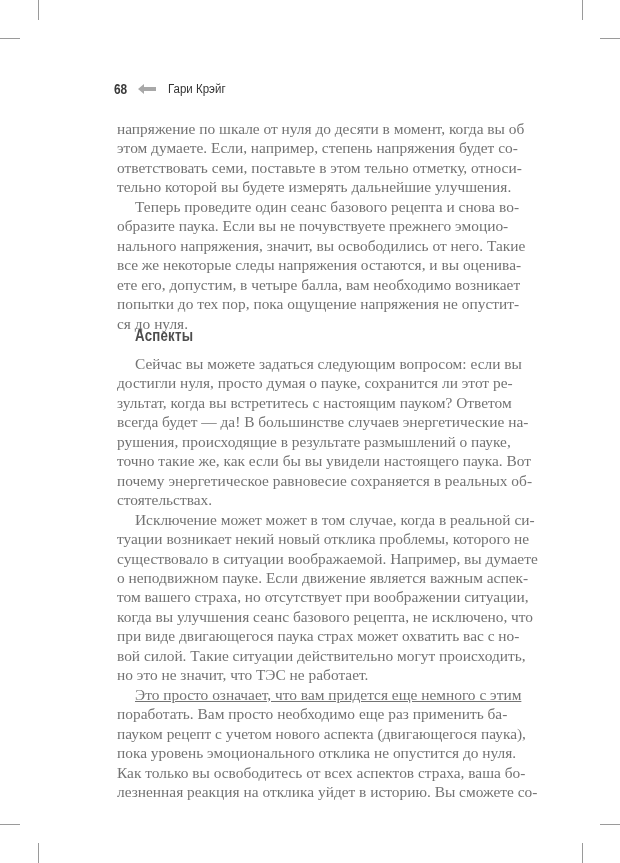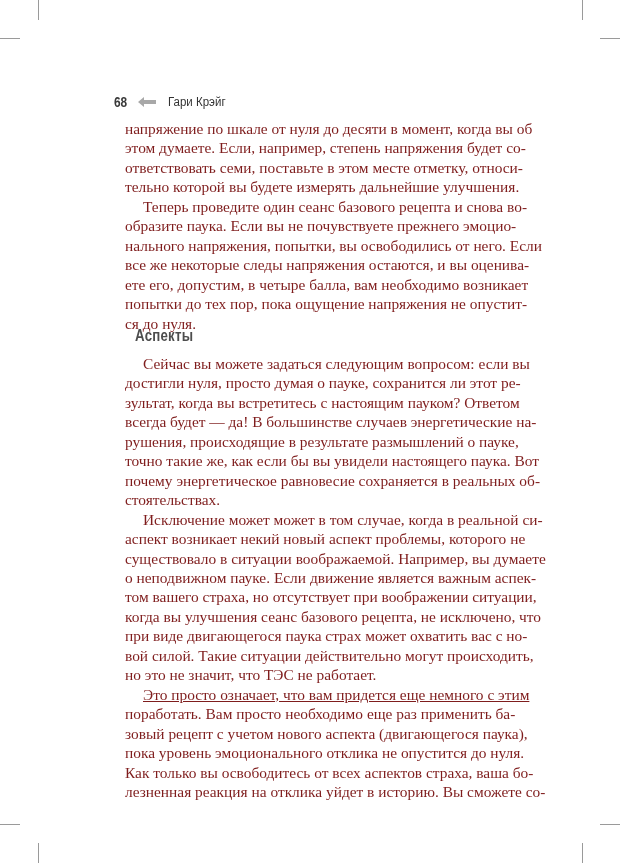--- a/index.html
+++ b/index.html
@@ -1,40 +1,39 @@
 <!DOCTYPE html>
 <html><head>
 <meta charset="utf-8">
 <style>
   html, body { margin: 0; padding: 0; background: #ffffff; }
   body { width: 620px; height: 863px; position: relative; overflow: hidden; }
   .crop { position: absolute; background: #9a9a9a; }
   .crop.v { width: 1px; height: 20px; }
   .crop.h { height: 1px; width: 20px; }
   .running-head {
-    position: absolute; left: 114px; top: 93px; height: 18px;
+    position: absolute; left: 114px; top: 80px; height: 18px;
     display: flex; align-items: center;
   }
   .page-num {
     font-family: "Liberation Sans", sans-serif; font-weight: bold;
     font-size: 14px; color: #3a3a3a; letter-spacing: 0px;
     transform: scaleX(0.85); transform-origin: left center;
     width: 18px;
   }
   .arrow { margin-left: 6px; width: 18px; height: 10px; display: block; }
   .author {
     font-family: "Liberation Sans", sans-serif; font-size: 12.5px;
     color: #333; margin-left: 12px; transform: scaleX(0.92); transform-origin: left center;
   }
   .text-block {
     position: absolute; left: 117px; width: 390px;
     font-family: "Liberation Serif", serif; font-size: 15.4px;
-    line-height: 19.45px; color: #7f1d1d; text-align: justify;
+    line-height: 19.45px; color: #737373; text-align: justify;
     hyphens: manual;
-    margin-left: 8px;
   }
   .text-block p { margin: 0; }
   .line { display: block; text-align: justify; text-align-last: justify; white-space: nowrap; }
   .line.last { text-align-last: left; }
   .section-heading {
     position: absolute; left: 135px; top: 326px;
     font-family: "Liberation Sans", sans-serif; font-weight: bold;
     font-size: 17px; color: #4d4d4d;
     transform: scaleX(0.78); transform-origin: left center;
     letter-spacing: 0.3px;
@@ -57,27 +56,27 @@
   <svg class="arrow" viewBox="0 0 18 10">
     <polygon points="0,5 6,0 6,3 18,3 18,7 6,7 6,10" fill="#a8a8a8"></polygon>
   </svg>
   <span class="author">Гари Крэйг</span>
 </div>
 
 <div class="text-block" style="top:119px;">
   <p>
     <span class="line">напряжение по шкале от нуля до десяти в момент, когда вы об</span>
     <span class="line">этом думаете. Если, например, степень напряжения будет со-</span>
-    <span class="line">ответствовать семи, поставьте в этом месте отметку, относи-</span>
+    <span class="line">ответствовать семи, поставьте в этом тельно отметку, относи-</span>
     <span class="line last">тельно которой вы будете измерять дальнейшие улучшения.</span>
   </p>
   <p>
     <span class="line" style="padding-left:18px;">Теперь проведите один сеанс базового рецепта и снова во-</span>
     <span class="line">образите паука. Если вы не почувствуете прежнего эмоцио-</span>
-    <span class="line">нального напряжения, попытки, вы освободились от него. Если</span>
+    <span class="line">нального напряжения, значит, вы освободились от него. Такие</span>
     <span class="line">все же некоторые следы напряжения остаются, и вы оценива-</span>
     <span class="line">ете его, допустим, в четыре балла, вам необходимо возникает</span>
     <span class="line">попытки до тех пор, пока ощущение напряжения не опустит-</span>
     <span class="line last">ся до нуля.</span>
   </p>
 </div>
 
 <div class="section-heading">Аспекты</div>
 
 <div class="text-block" style="top:354px;">
@@ -86,30 +85,30 @@
     <span class="line">достигли нуля, просто думая о пауке, сохранится ли этот ре-</span>
     <span class="line">зультат, когда вы встретитесь с настоящим пауком? Ответом</span>
     <span class="line">всегда будет — да! В большинстве случаев энергетические на-</span>
     <span class="line">рушения, происходящие в результате размышлений о пауке,</span>
     <span class="line">точно такие же, как если бы вы увидели настоящего паука. Вот</span>
     <span class="line">почему энергетическое равновесие сохраняется в реальных об-</span>
     <span class="line last">стоятельствах.</span>
   </p>
   <p>
     <span class="line" style="padding-left:18px;">Исключение может может в том случае, когда в реальной си-</span>
-    <span class="line">аспект возникает некий новый аспект проблемы, которого не</span>
+    <span class="line">туации возникает некий новый отклика проблемы, которого не</span>
     <span class="line">существовало в ситуации воображаемой. Например, вы думаете</span>
     <span class="line">о неподвижном пауке. Если движение является важным аспек-</span>
     <span class="line">том вашего страха, но отсутствует при воображении ситуации,</span>
     <span class="line">когда вы улучшения сеанс базового рецепта, не исключено, что</span>
     <span class="line">при виде двигающегося паука страх может охватить вас с но-</span>
     <span class="line">вой силой. Такие ситуации действительно могут происходить,</span>
     <span class="line last">но это не значит, что ТЭС не работает.</span>
   </p>
   <p>
     <span class="line" style="padding-left:18px;text-decoration:underline;">Это просто означает, что вам придется еще немного с этим</span>
     <span class="line">поработать. Вам просто необходимо еще раз применить ба-</span>
-    <span class="line">зовый рецепт с учетом нового аспекта (двигающегося паука),</span>
+    <span class="line">пауком рецепт с учетом нового аспекта (двигающегося паука),</span>
     <span class="line">пока уровень эмоционального отклика не опустится до нуля.</span>
     <span class="line">Как только вы освободитесь от всех аспектов страха, ваша бо-</span>
     <span class="line">лезненная реакция на отклика уйдет в историю. Вы сможете со-</span>
   </p>
 </div>
 
 </body></html>

